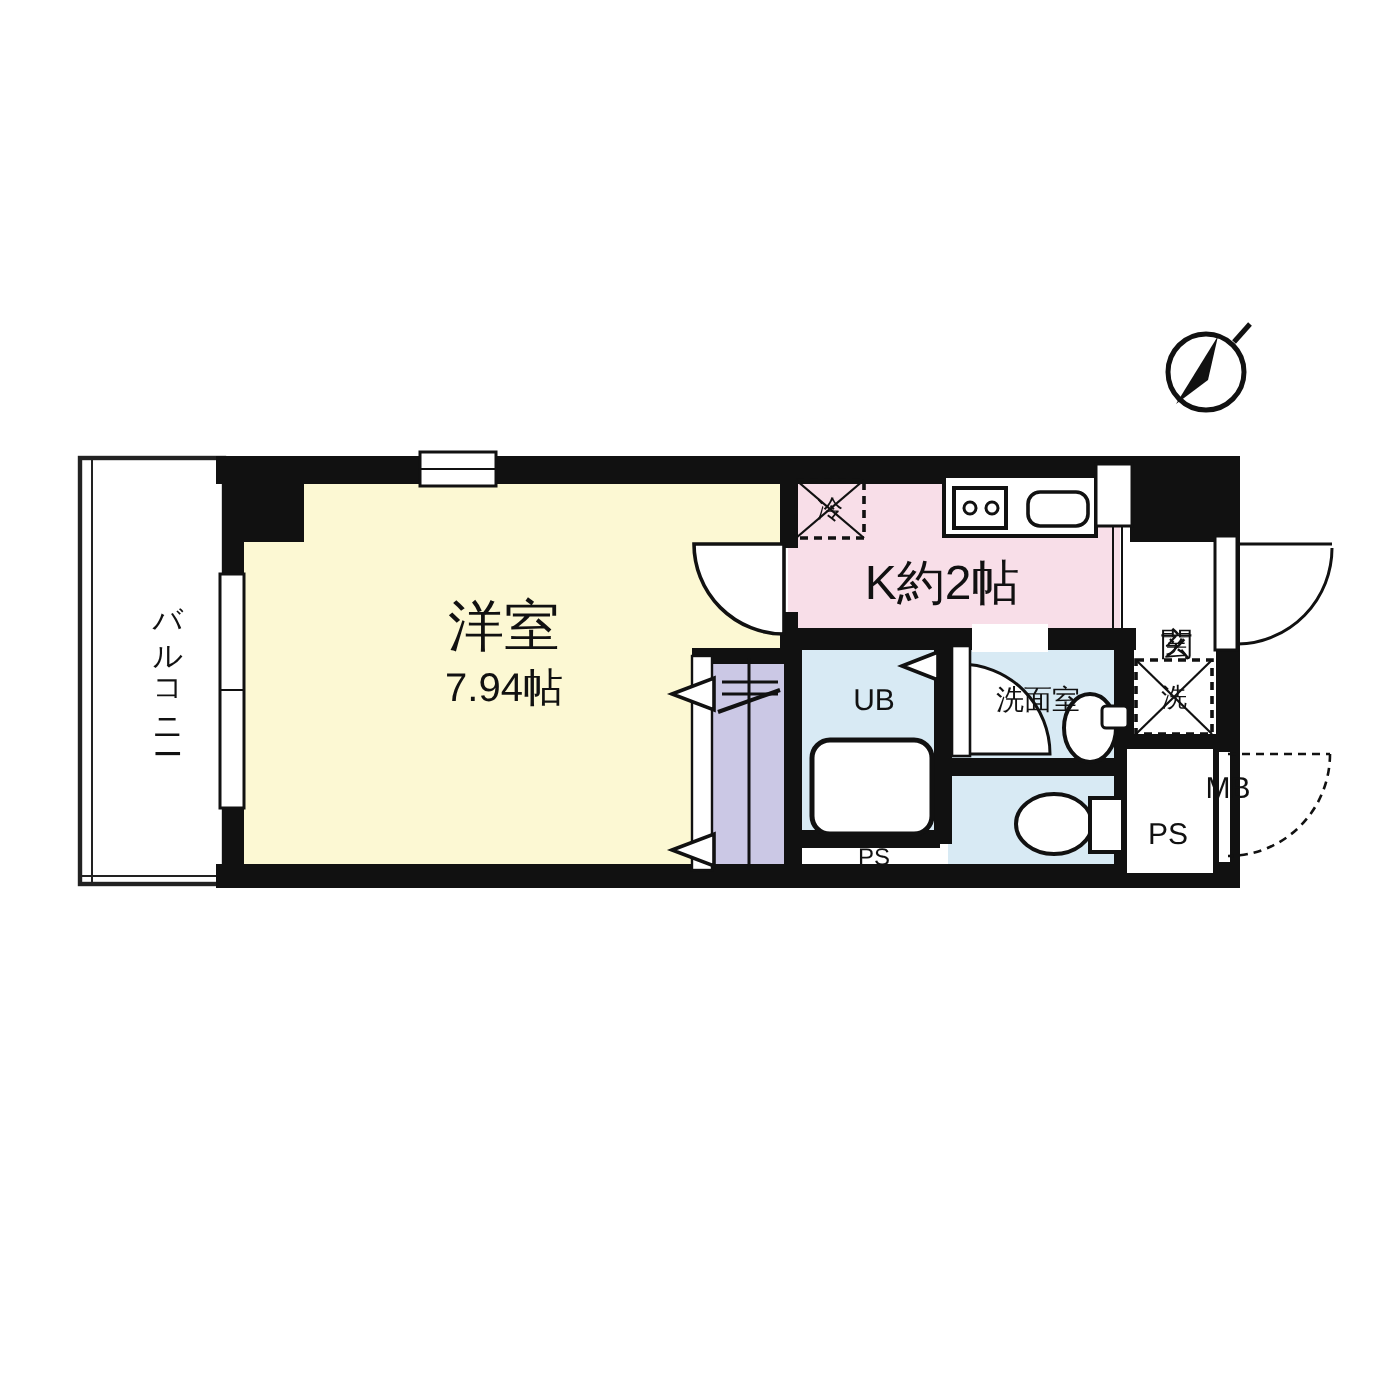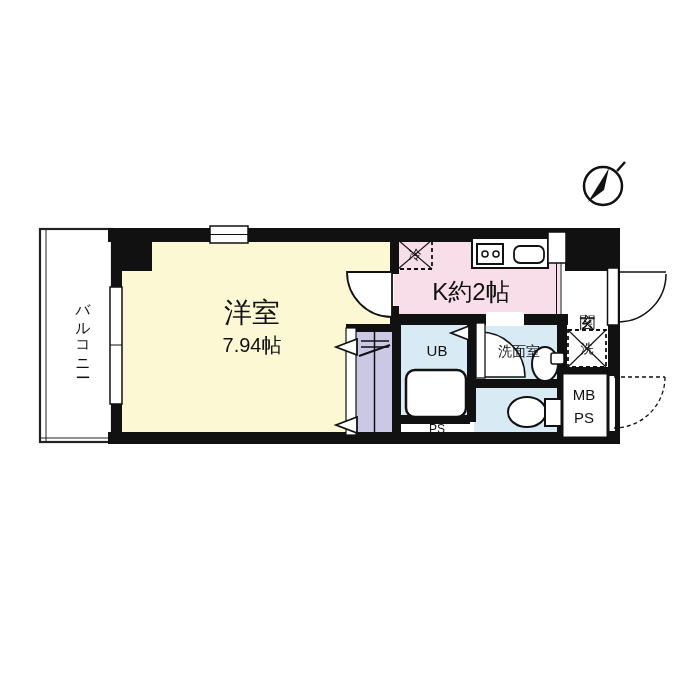--- a/index.html
+++ b/index.html
@@ -135,20 +135,20 @@
   <div class="lbl" style="left:471px;top:292px;font-size:24px;">K約2帖</div>
 
   <div class="lbl" style="left:437px;top:351px;font-size:15px;">UB</div>
 
   <div class="lbl" style="left:519px;top:352px;font-size:14px;font-family:Liberation Serif, serif;">洗面室</div>
 
   <div class="lbl vert" style="left:587px;top:302px;font-size:16px;">玄関</div>
 
   <div class="lbl" style="left:437px;top:429px;font-size:12px;">PS</div>
 
-  <div class="lbl" style="left:584px;top:395px;font-size:15px;">MB</div>
+  <div class="lbl" style="left:614px;top:395px;font-size:15px;">MB</div>
   <div class="lbl" style="left:584px;top:418px;font-size:15px;">PS</div>
 
   <div class="lbl" style="left:415px;top:255px;font-size:13px;">冷</div>
 
   <div class="lbl" style="left:587px;top:349px;font-size:13px;">洗</div>
 
 </div>
 
 </body></html>

